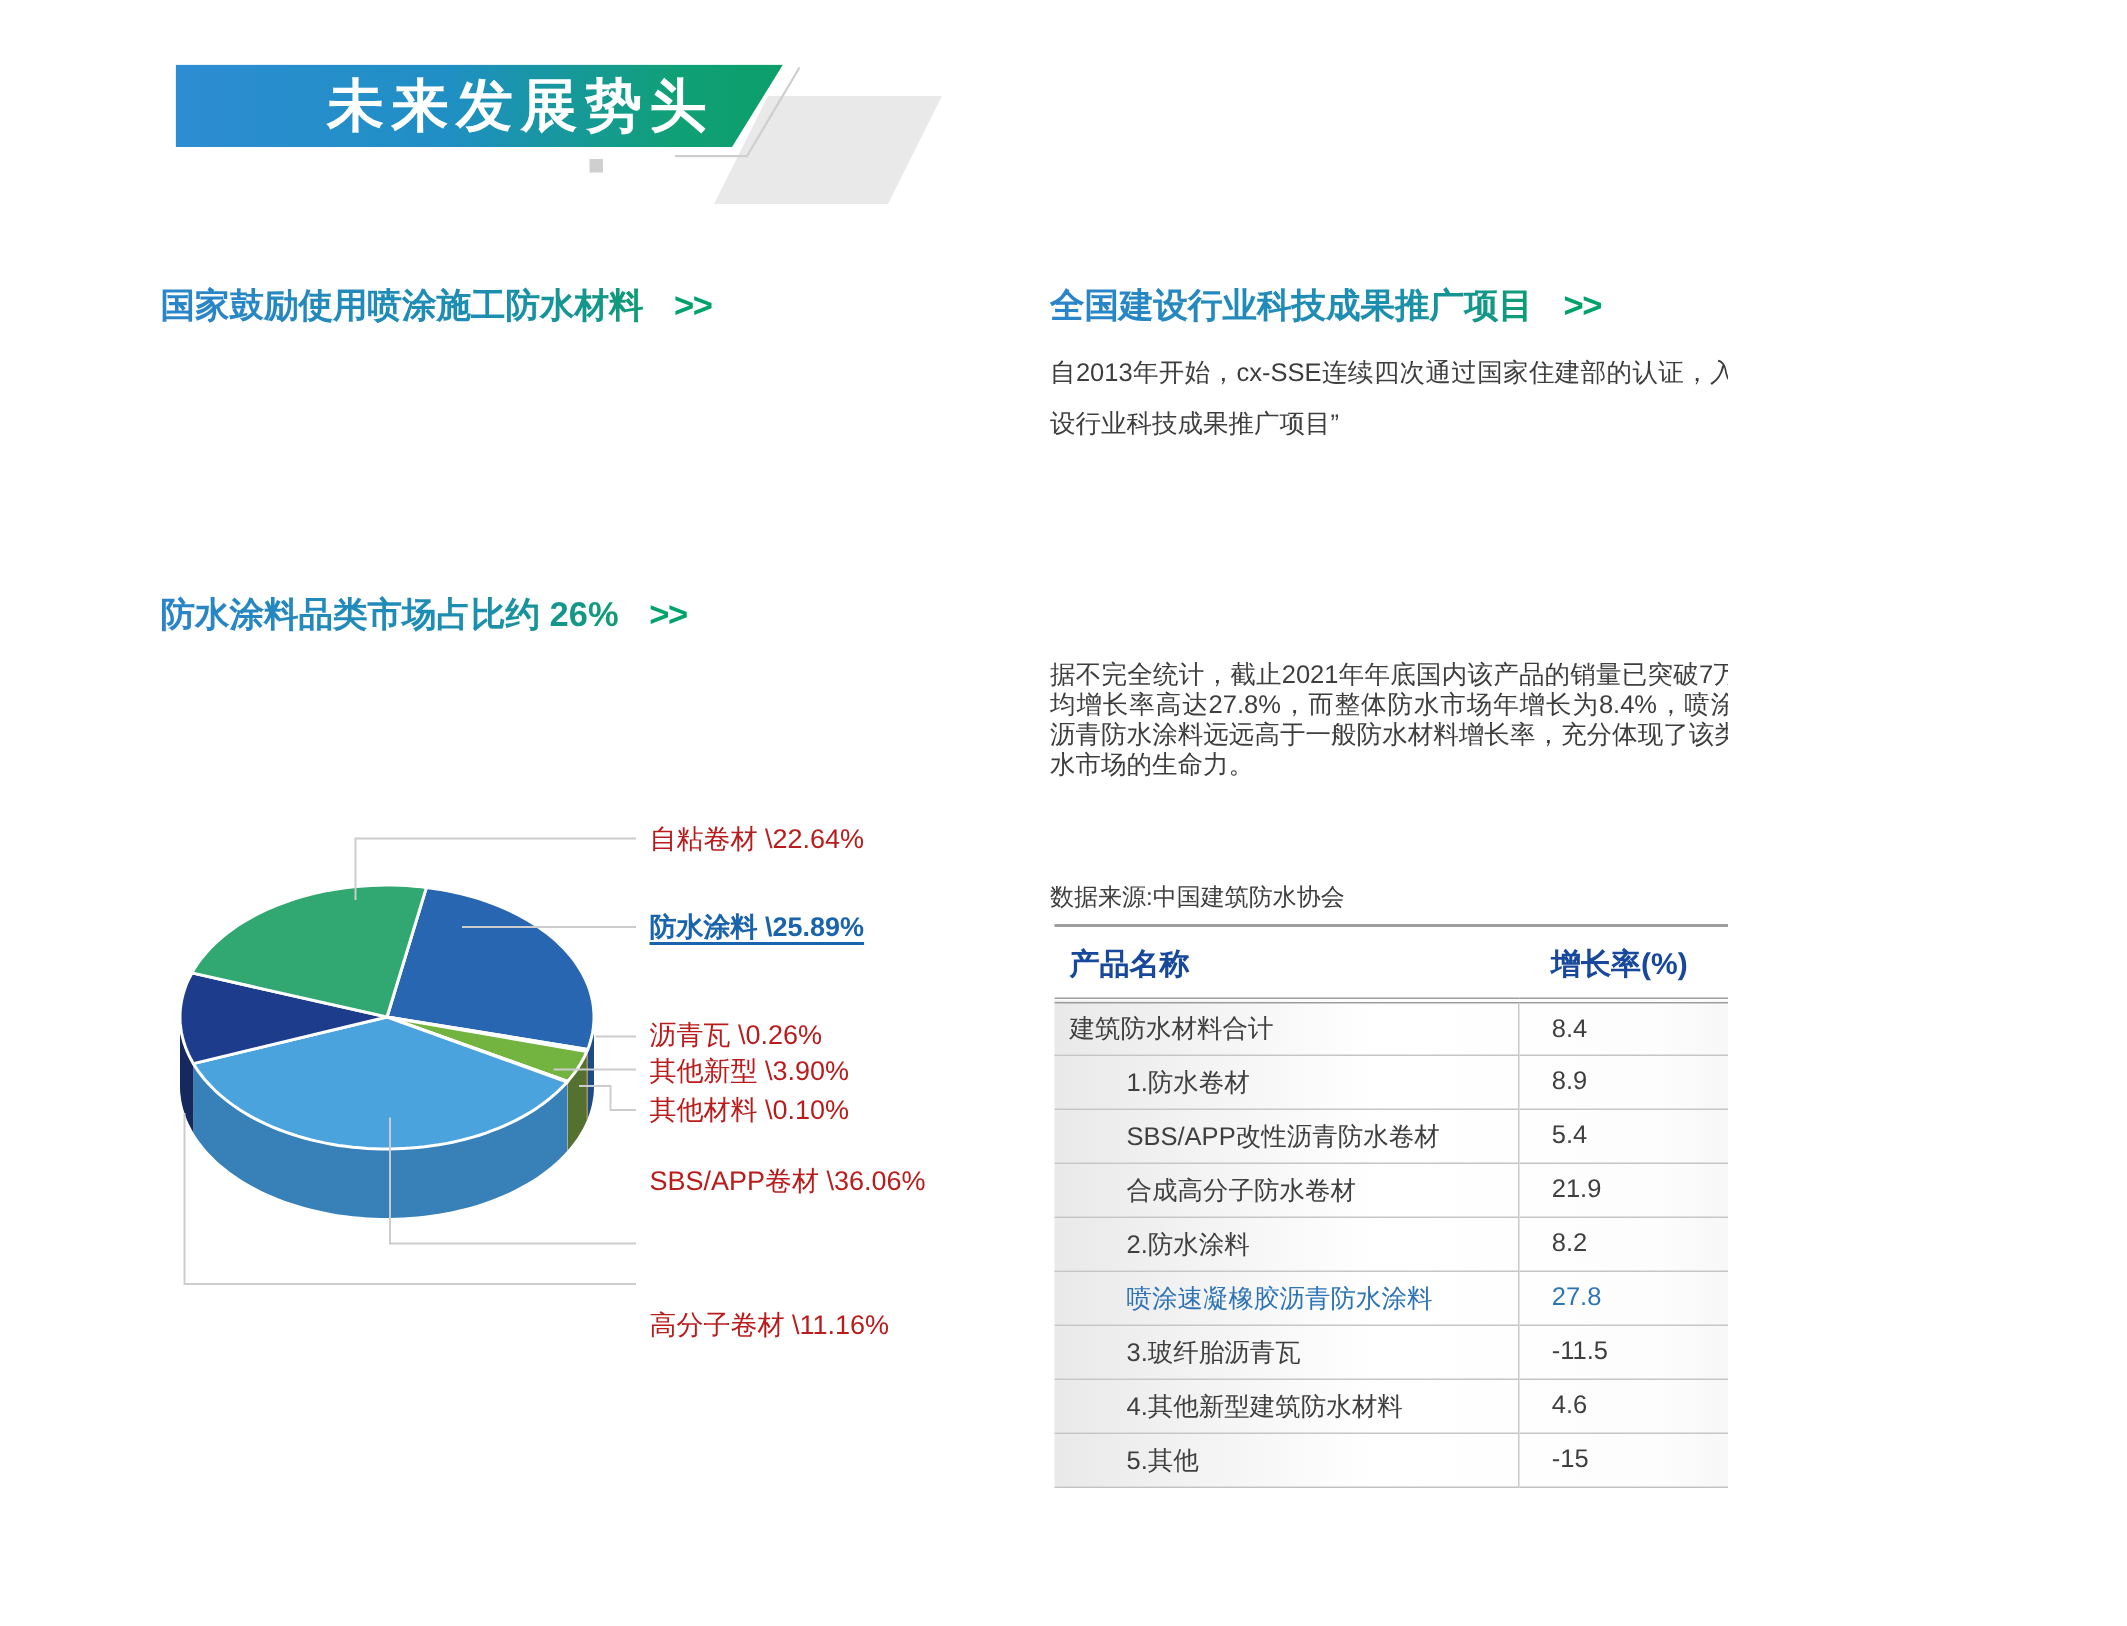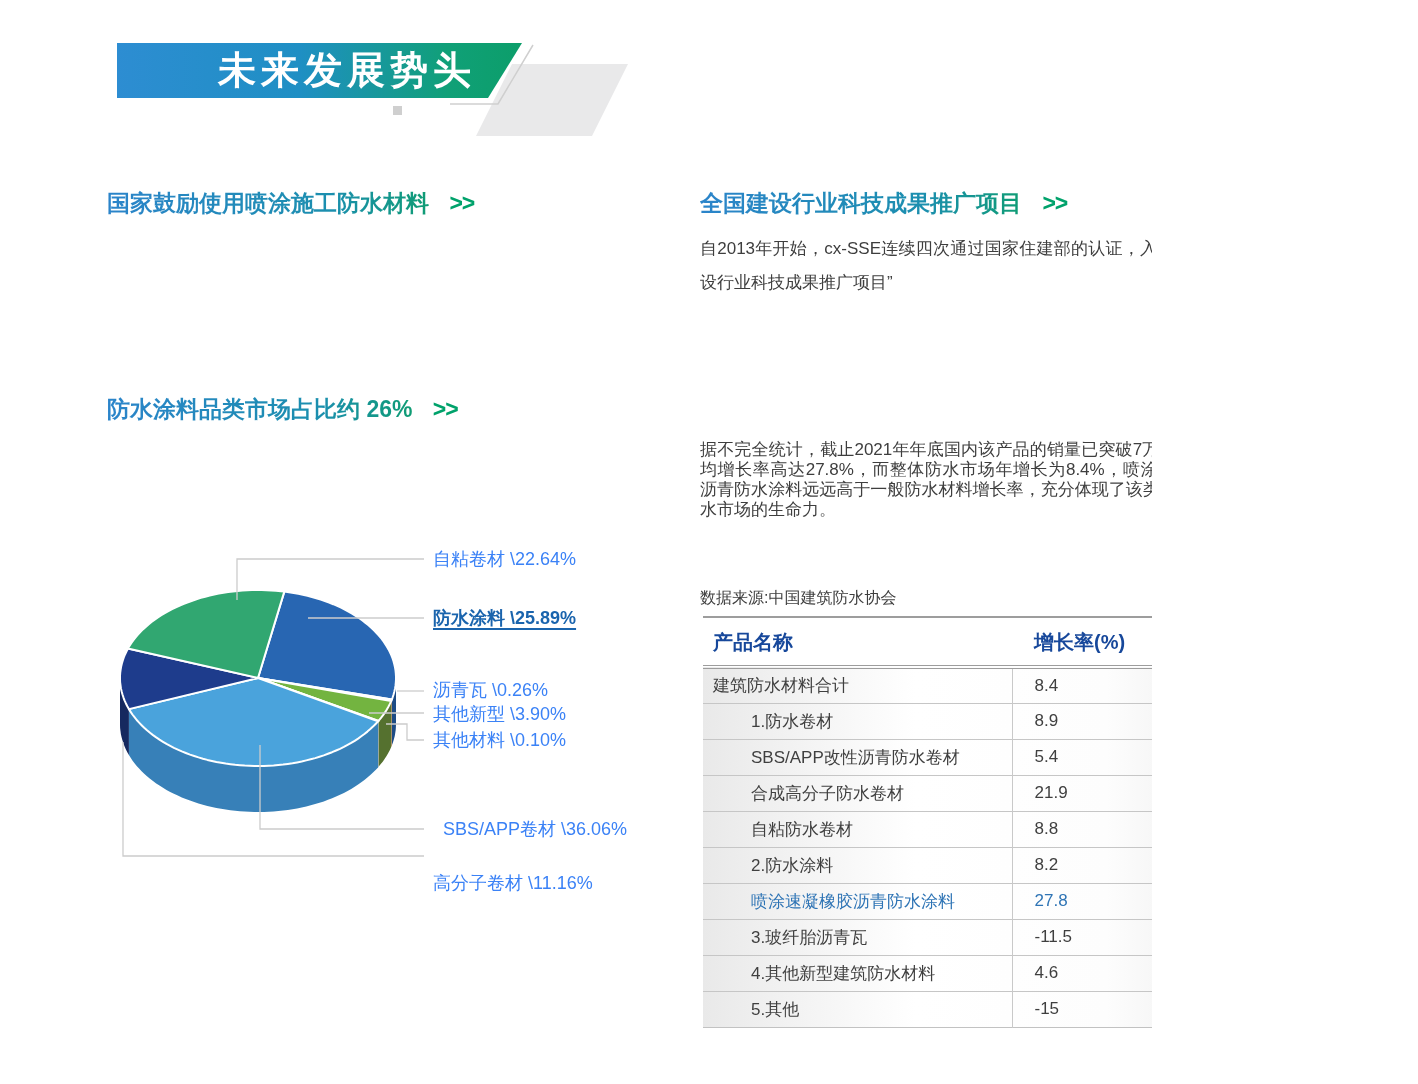--- a/index.html
+++ b/index.html
@@ -26,21 +26,21 @@
   .sec-h .arrows { color:#00a26b; margin-left:14px; letter-spacing:-1px; display:inline-block; }
 
   .para { position:absolute; font-size:17px; color:#3e3e3e; text-align:justify; }
   .p1 { left:107px; top:228px; width:546px; line-height:36px; }
   .p2 { left:700px; top:232px; width:532px; line-height:34px; }
   .p4 { left:700px; top:440px; width:528px; line-height:20px; }
   .source { position:absolute; left:700px; top:588px; font-size:16px; color:#3e3e3e; }
 
   
   .pie-label { position:absolute; left:433px; transform:translateY(-50%);
-    font-size:18px; color:#3b82f6; white-space:nowrap; }
+    font-size:18px; color:#b91c1c; white-space:nowrap; }
   .pie-label.em { color:#1a64ad; font-weight:bold; text-decoration:underline;
     text-decoration-thickness:2px; text-underline-offset:4px; }
 
   .pie-svg { position:absolute; left:0; top:0; pointer-events:none; }
 
   
   .growth-table { position:absolute; left:703px; top:616px; width:505px;
     border-collapse:collapse; table-layout:fixed;
     border-top:2px solid #9d9d9d; border-bottom:1px solid #c2c2c2; }
   .growth-table th { font-size:20px; font-weight:bold; color:#17489b; text-align:left;
@@ -104,21 +104,21 @@
       <polyline points="386,724 407,724 407,740 424,740" fill="none" stroke="#cccccc" stroke-width="1.3"></polyline>
       <polyline points="260,745 260,829 424,829" fill="none" stroke="#cccccc" stroke-width="1.3"></polyline>
       <polyline points="123,742 123,856 424,856" fill="none" stroke="#cccccc" stroke-width="1.3"></polyline>
     </svg>
 
   <div class="pie-label" style="top:559px;">自粘卷材 \22.64%</div>
   <div class="pie-label em" style="top:618px;">防水涂料 \25.89%</div>
   <div class="pie-label" style="top:690px;">沥青瓦 \0.26%</div>
   <div class="pie-label" style="top:714px;">其他新型 \3.90%</div>
   <div class="pie-label" style="top:740px;">其他材料 \0.10%</div>
-  <div class="pie-label" style="top:829px;margin-left:10px;">SBS/APP卷材 \36.06%</div>
+  <div class="pie-label" style="top:787px;">SBS/APP卷材 \36.06%</div>
   <div class="pie-label" style="top:856px;margin-top:27px;">高分子卷材 \11.16%</div>
 
   <p class="para p4">据不完全统计，截止2021年年底国内该产品的销量已突破7万吨，其年均增长率高达27.8%，而整体防水市场年增长为8.4%，喷涂速凝橡胶沥青防水涂料远远高于一般防水材料增长率，充分体现了该类产品在防水市场的生命力。</p>
   <div class="source">数据来源:中国建筑防水协会</div>
 
   <table class="growth-table">
     <colgroup>
         <col class="c1">
         <col class="c2">
       </colgroup>
@@ -139,24 +139,20 @@
         </tr>
         <tr>
           <td>SBS/APP改性沥青防水卷材</td>
           <td class="rate">5.4</td>
         </tr>
         <tr>
           <td>合成高分子防水卷材</td>
           <td class="rate">21.9</td>
         </tr>
         <tr>
-          <td>自粘防水卷材</td>
-          <td class="rate">8.8</td>
-        </tr>
-        <tr>
           <td>2.防水涂料</td>
           <td class="rate">8.2</td>
         </tr>
         <tr class="hl">
           <td>喷涂速凝橡胶沥青防水涂料</td>
           <td class="rate">27.8</td>
         </tr>
         <tr>
           <td>3.玻纤胎沥青瓦</td>
           <td class="rate">-11.5</td>

